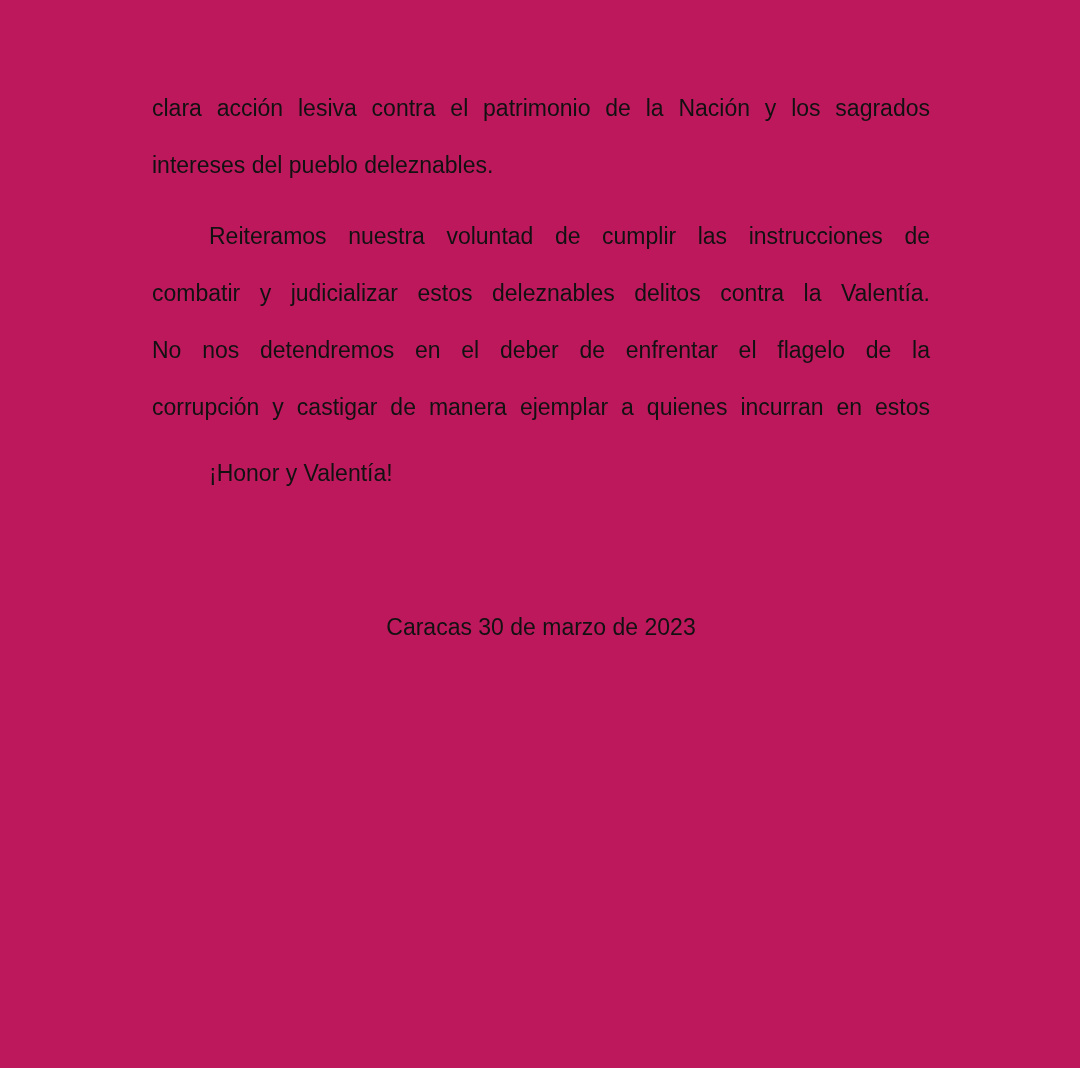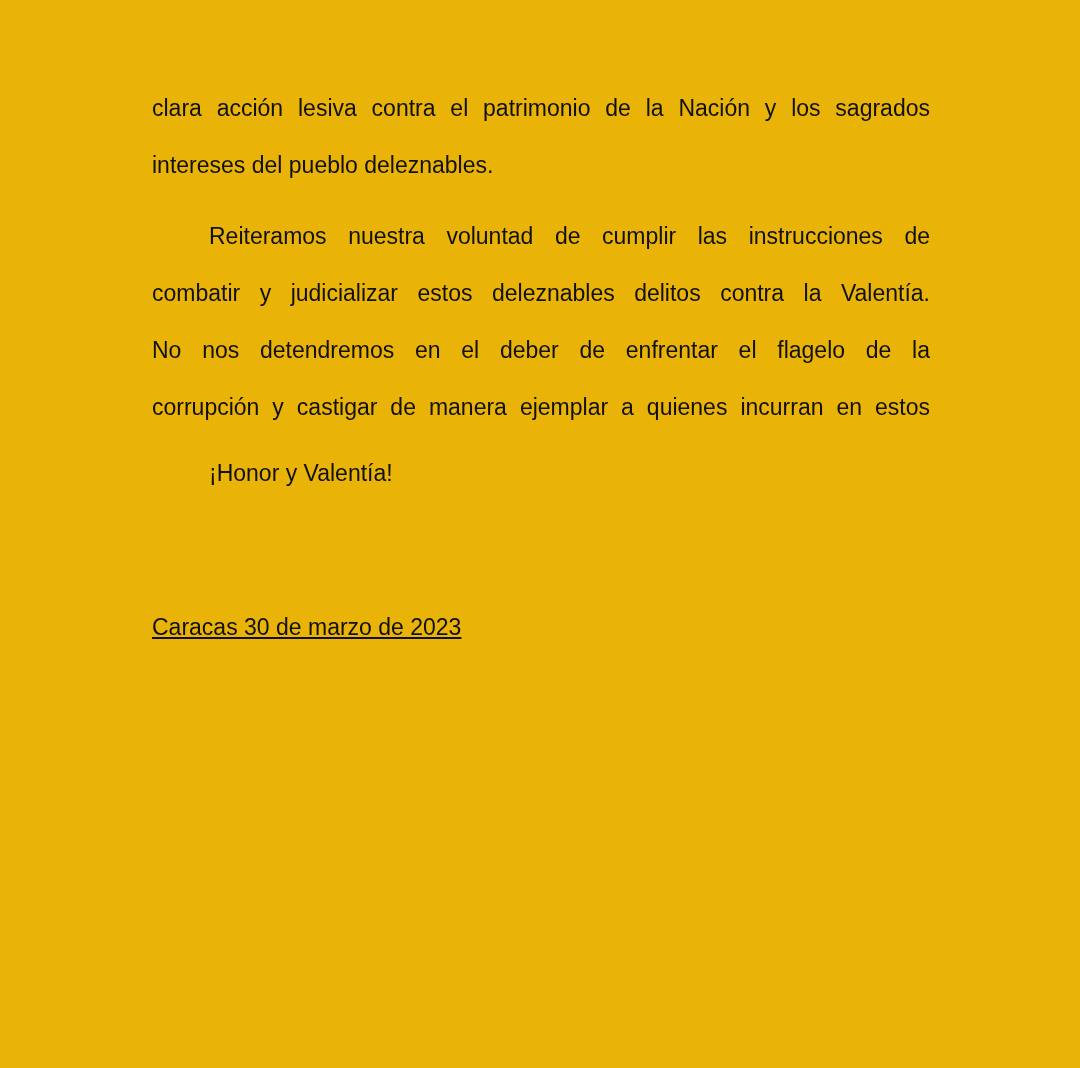--- a/index.html
+++ b/index.html
@@ -4,21 +4,21 @@
 <style>
   html, body {
     margin: 0;
     padding: 0;
     background: #ffffff;
   }
   .page {
     position: relative;
     width: 1080px;
     height: 1068px;
-    background: #eab308;
+    background: #be185d;
     overflow: hidden;
     font-family: "Liberation Sans", sans-serif;
     color: #111111;
   }
   .content {
     position: absolute;
     top: 80px;
     left: 152px;
     right: 150px;
     font-size: 23px;
@@ -41,22 +41,21 @@
   }
   .line.indent {
     padding-left: 57px;
   }
   .para-2 { margin-top: 14px; }
   .para-honor { margin-top: 9px; }
   .dateline-block {
     margin-top: 97px;
   }
   .dateline-block .line {
-    text-align: left;
-    text-decoration: underline;
+    text-align: center;
   }
 </style>
 </head>
 <body>
 
 <div class="page">
   <div class="content">
 
     <p class="para para-1">
       <span class="line force">clara acción lesiva contra el patrimonio de la Nación y los sagrados</span>

